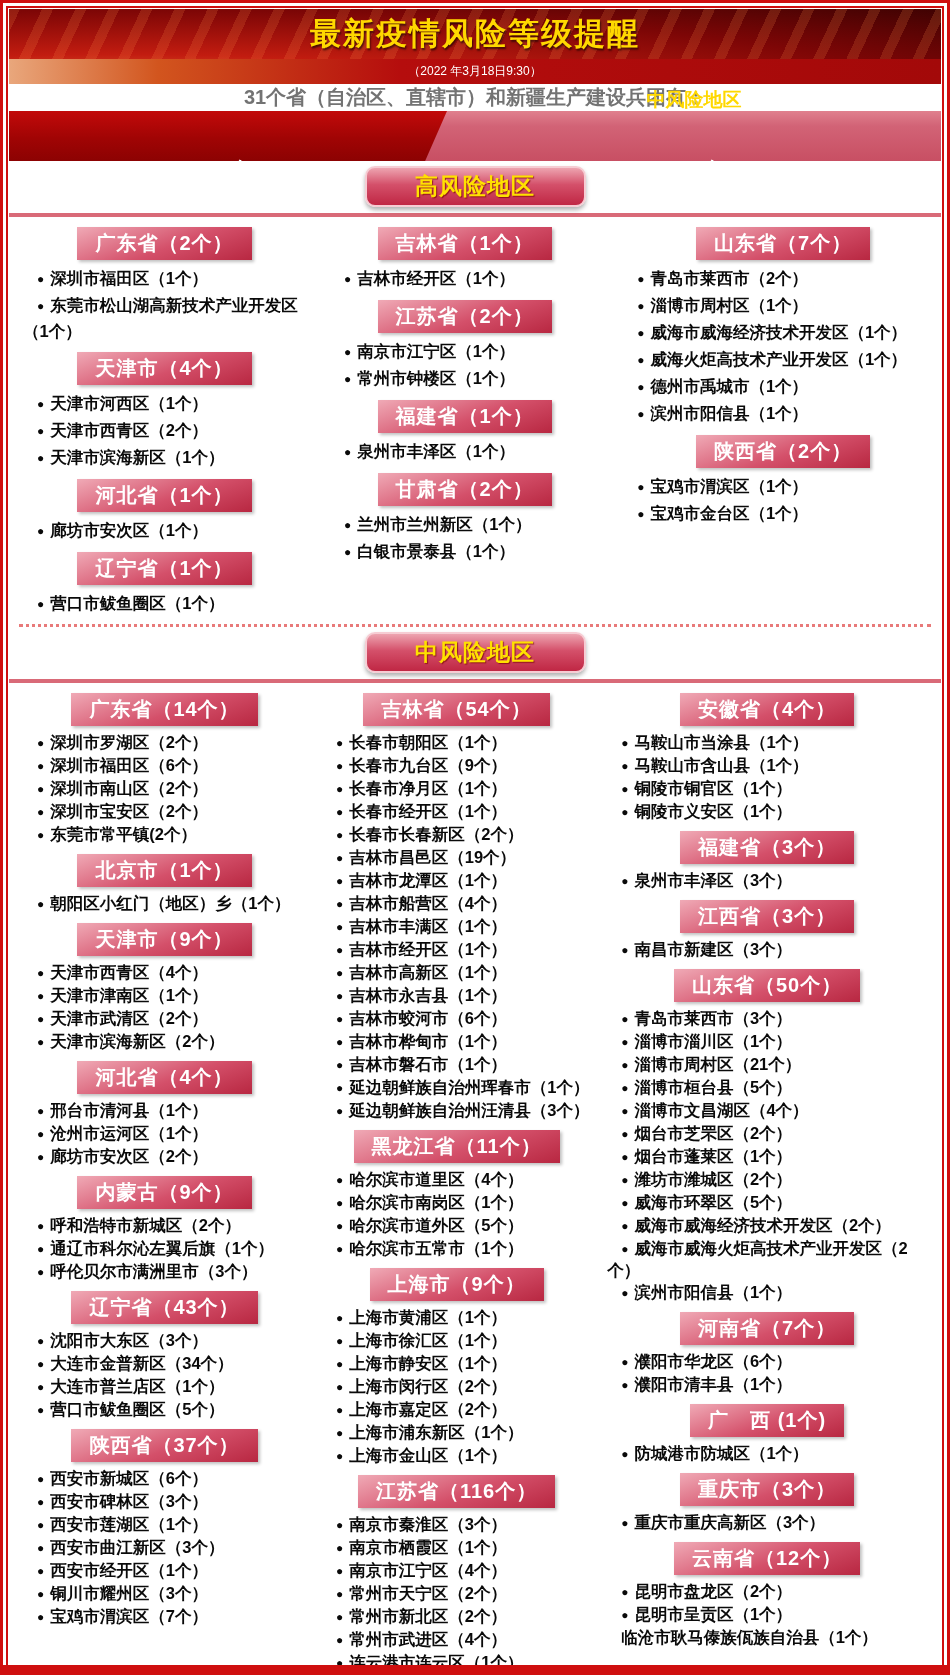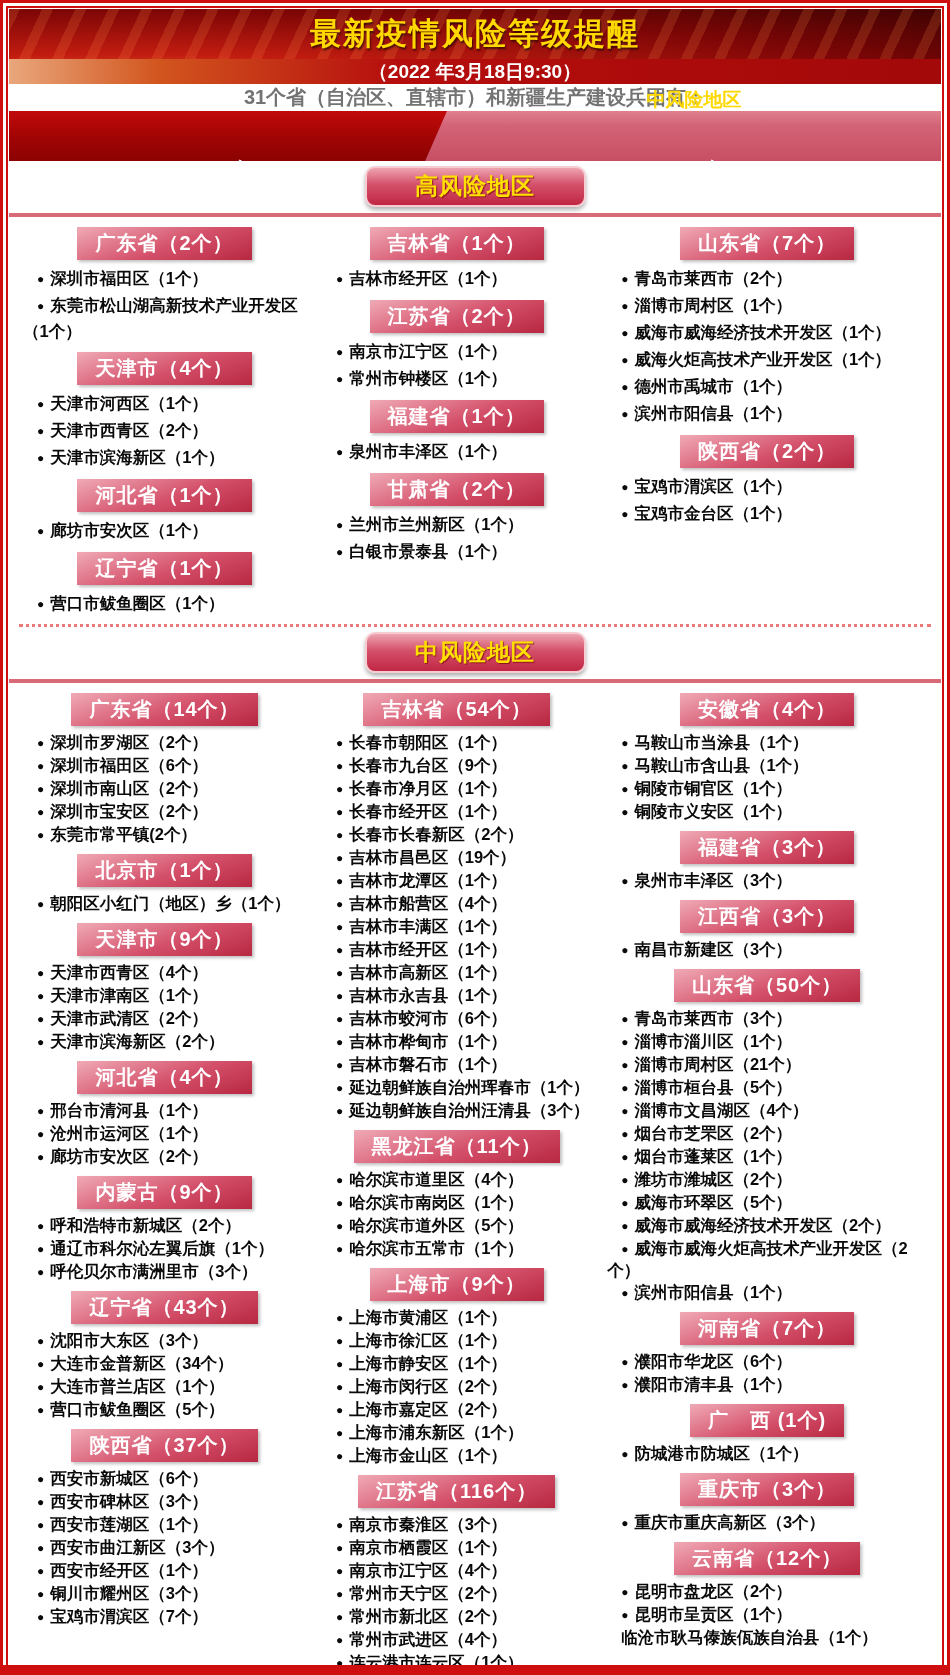--- a/index.html
+++ b/index.html
@@ -15,21 +15,21 @@
     background:
       repeating-linear-gradient(115deg, rgba(255,140,70,.18) 0 10px, rgba(0,0,0,0) 10px 30px),
       radial-gradient(ellipse at 12% 180%, #f08a45 0%, #c21c10 35%, #7d0606 70%, #3f0202 100%);
     display:flex;align-items:center;justify-content:center;
   }
   .banner-title{color:#ffd800;font-size:31px;font-weight:bold;letter-spacing:2px;text-shadow:1px 2px 2px rgba(0,0,0,.6);}
   .date-band{
     height:25px;flex:0 0 auto;display:flex;align-items:center;justify-content:center;
     background:linear-gradient(90deg,#e9a77c 0%,#d2551e 16%,#b50d0d 42%,#a30909 100%);
   }
-  .date-text{color:#ffffff;font-size:19px;font-weight:bold;}
+  .date-text{color:#ffffff;font-size:12px;font-weight:normal;}
   .subtitle-band{height:27px;flex:0 0 auto;display:flex;align-items:center;justify-content:center;background:#fff;}
   .subtitle-text{color:#737373;font-size:20px;font-weight:bold;}
 
   
   .summary{height:50px;flex:0 0 auto;position:relative;background:linear-gradient(180deg,#e0808e 0%,#d26376 30%,#c84f63 100%);}
   .summary-high{
     position:absolute;left:0;top:0;bottom:0;width:47%;
     background:linear-gradient(180deg,#c20a0a 0%,#a00404 55%,#8c0202 100%);
     clip-path:polygon(0 0,100% 0,95% 100%,0 100%);
     display:flex;flex-direction:column;align-items:center;justify-content:center;
@@ -43,21 +43,21 @@
   .section-btn{
     min-width:185px;text-align:center;padding:3px 16px;border-radius:10px;
     background:linear-gradient(180deg,#eda4b0 0%,#d4506a 45%,#c02744 100%);
     border:2px solid #f6ccd3;box-shadow:0 3px 4px rgba(0,0,0,.3);
     color:#ffe100;font-size:23px;font-weight:bold;letter-spacing:1px;text-shadow:1px 1px 1px rgba(120,0,0,.7);
   }
   .section-rule{height:4px;background:#d96a78;margin:3px 0 2px;}
 
   
   .cols{display:grid;grid-template-columns:32.5% 31% 36.5%;padding:0 6px;box-sizing:border-box;}
-  .cols-high{min-height:288px;}
+  .cols-high{min-height:288px;gap:8px;}
   .cols-medium{min-height:975px;}
   .col{padding:0 4px;}
   .badge{
     width:fit-content;min-width:150px;box-sizing:border-box;text-align:center;
     margin:8px auto 6px;padding:3px 18px;
     background:linear-gradient(160deg,#f0aab6 0%,#d4506a 55%,#b82741 100%);
     box-shadow:2px 2px 3px rgba(0,0,0,.25);
     color:#ffffff;font-size:20px;font-weight:bold;letter-spacing:1px;
   }
   .item{color:#0a0a0a;font-size:16.5px;font-weight:bold;line-height:21px;margin:1px 0;padding-left:4px;text-indent:14px;}

